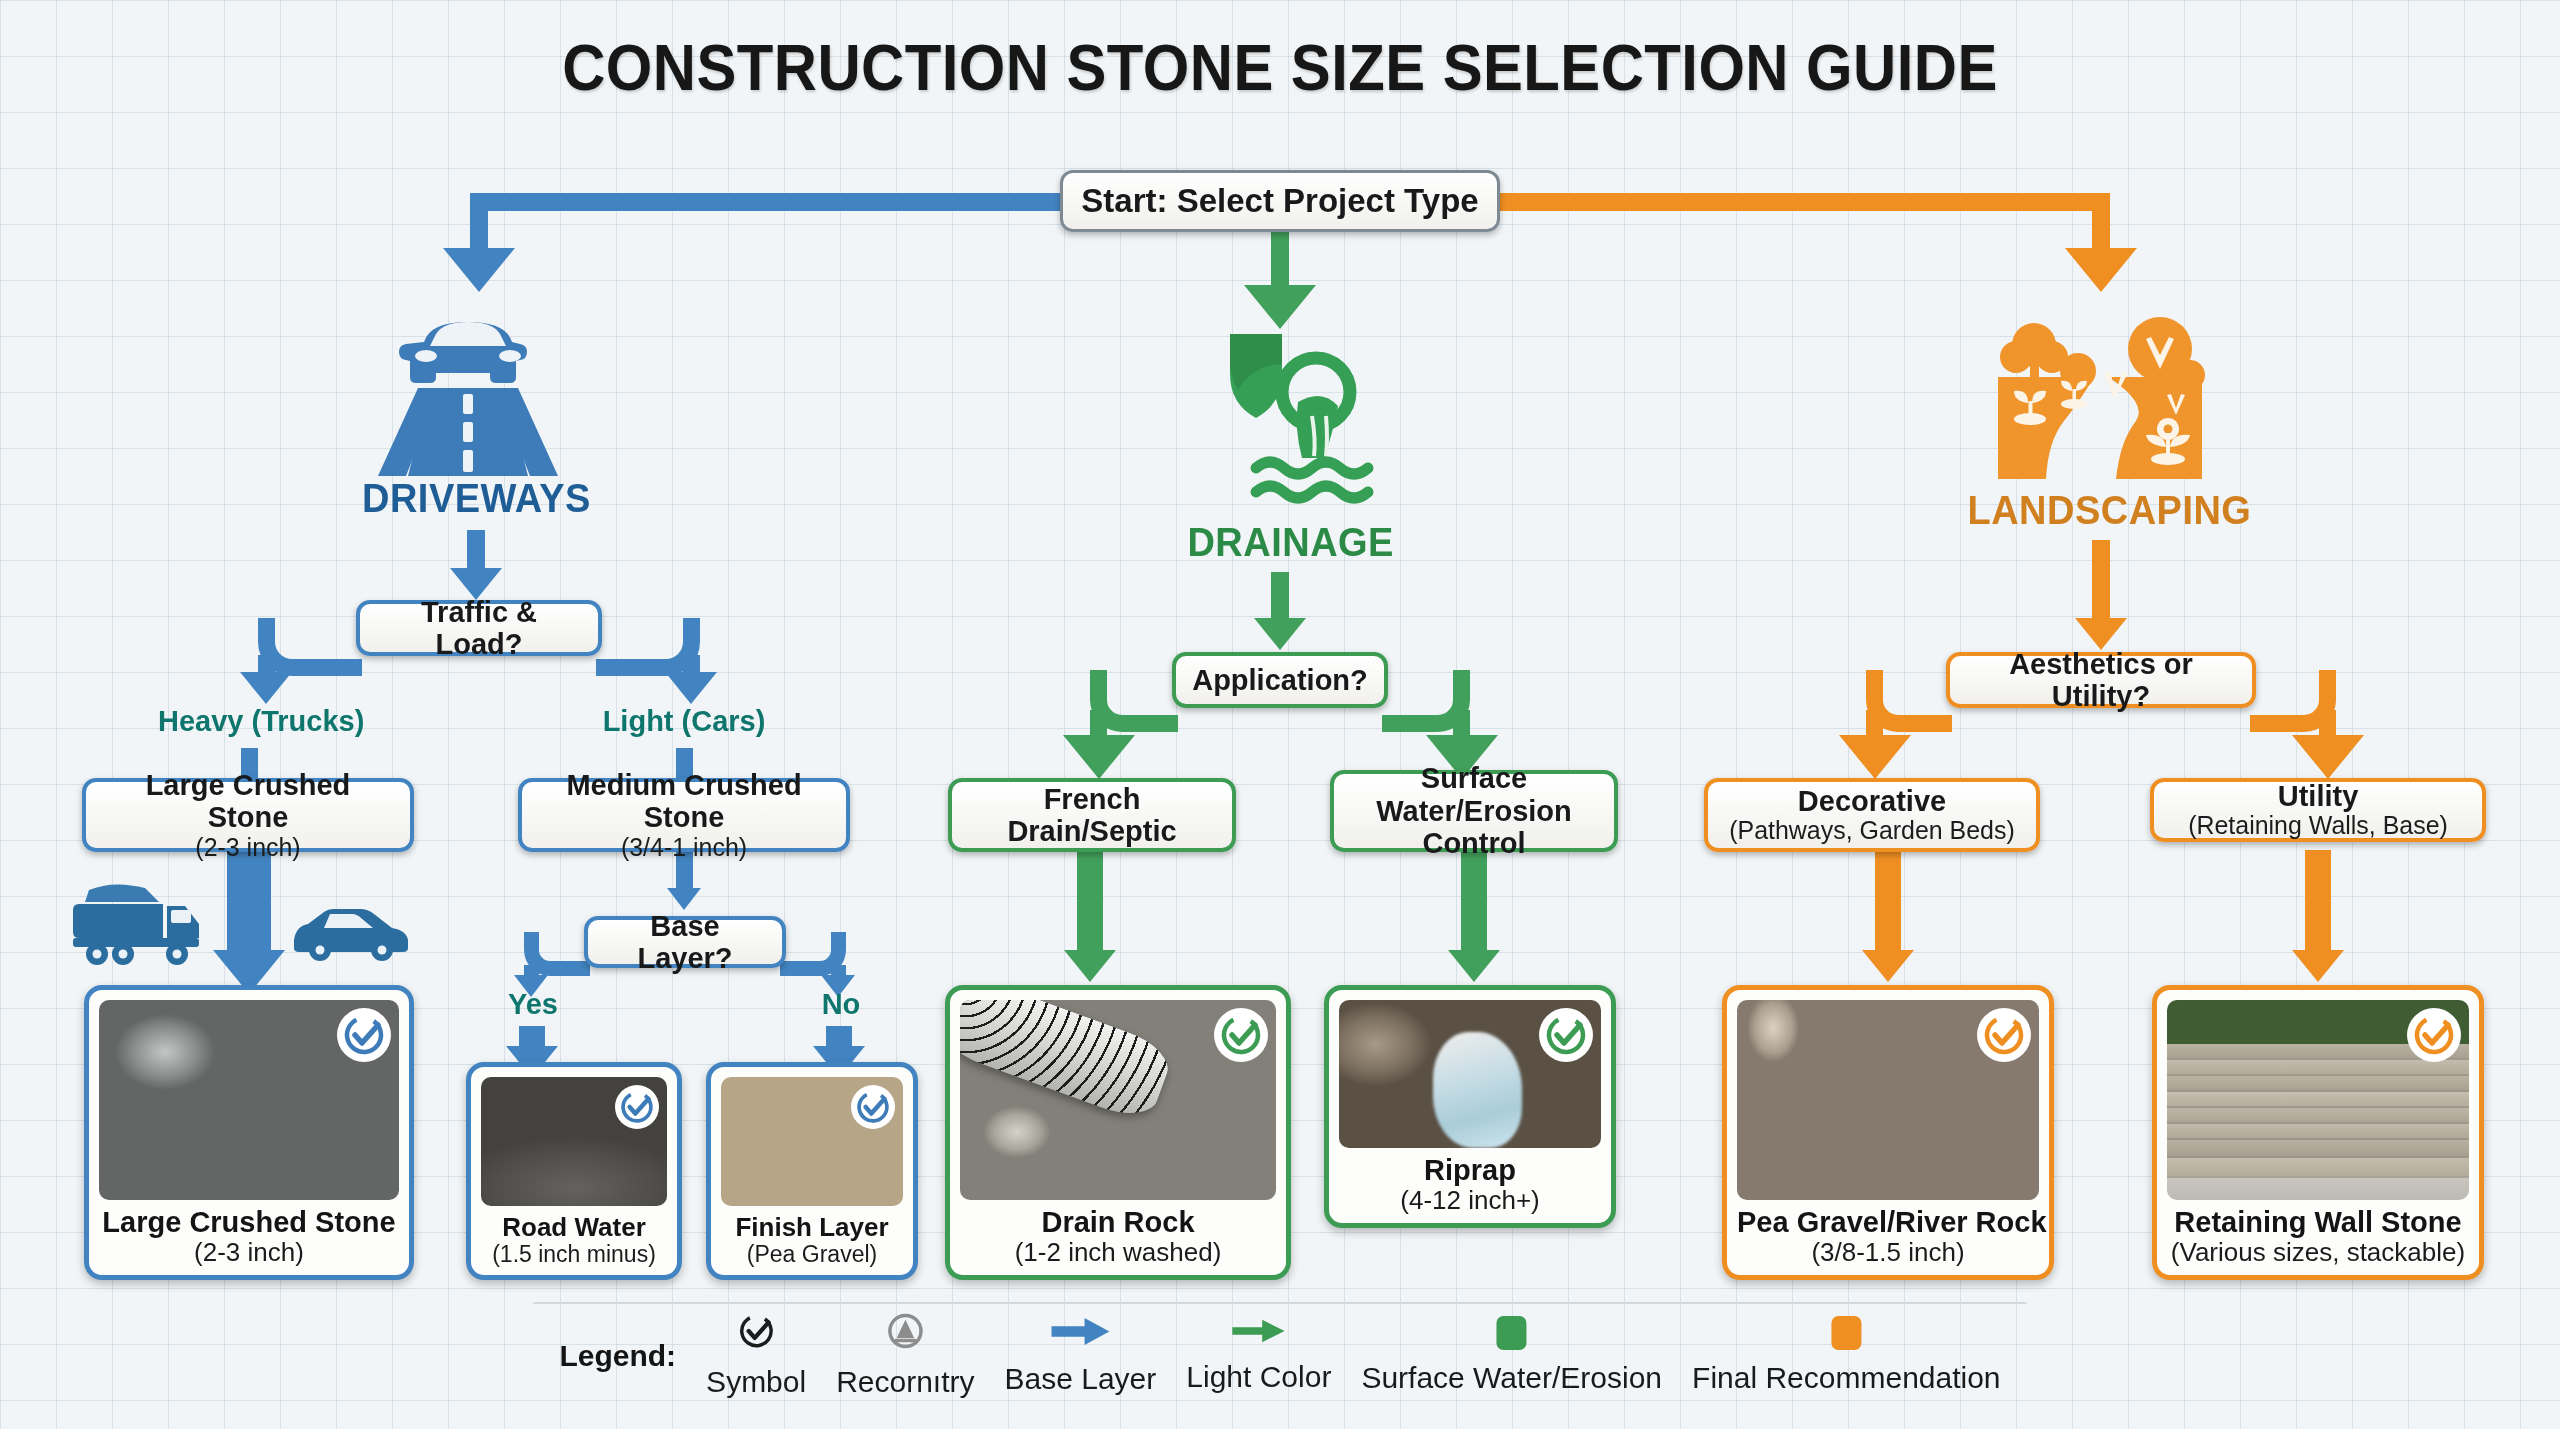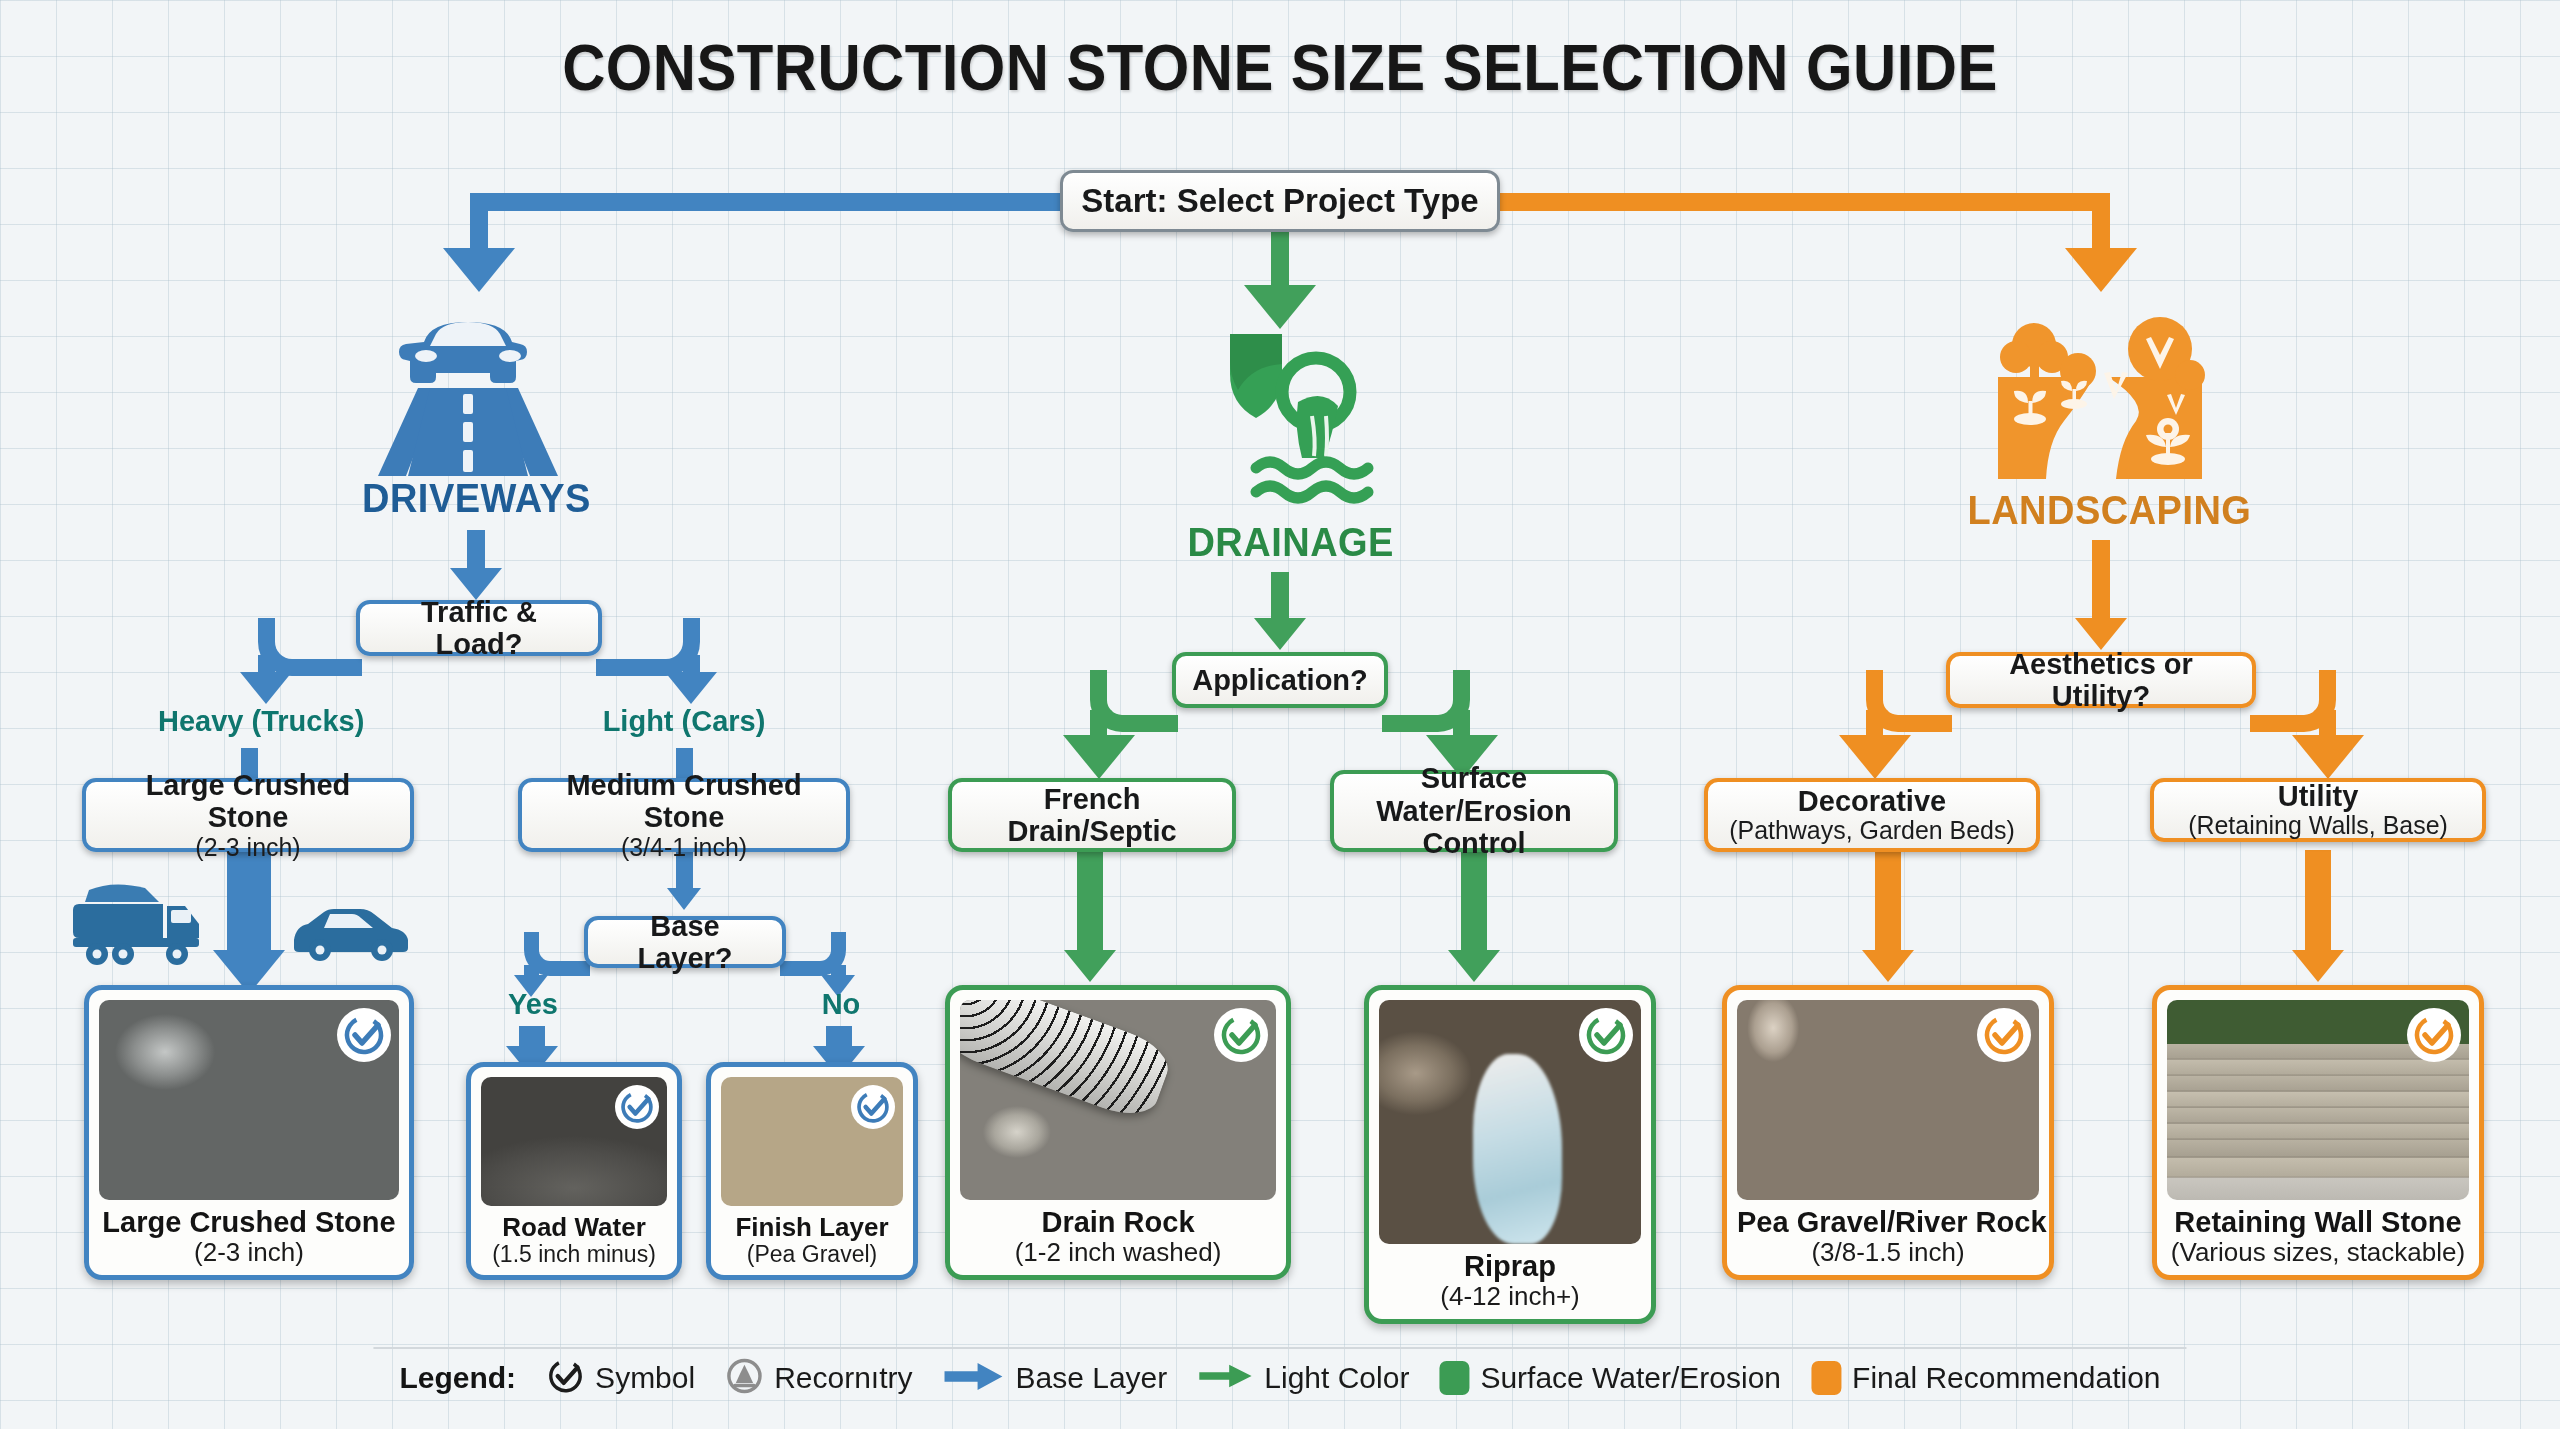--- a/index.html
+++ b/index.html
@@ -319,20 +319,21 @@
     gap: 30px;
     padding: 8px 26px;
     border-top: 2px solid #d3d8dc;
     z-index: 8;
   }
   .legend .lg-item {
     display: flex;
     align-items: center;
     gap: 11px;
     white-space: nowrap;
+    flex-direction: column;
   }
   .legend .lg-title {
     font-weight: bold;
     font-size: 30px;
     color: #141414;
   }
   .legend .lg-text {
     font-size: 30px;
     color: #1a1a1a;
   }
@@ -573,21 +574,21 @@
           <path d="M13 22 l7 8 l16 -18" fill="none" stroke="#3c9c54" stroke-width="5.5" stroke-linecap="round" stroke-linejoin="round"></path>
         </svg>
       </div>
     </div>
     <div class="caption">
       <span class="nm">Drain Rock</span>
       <span class="sz">(1-2 inch washed)</span>
     </div>
   </div>
 
-  <div class="card green" style="left:1364px; top:985px; width:292px; height:339px;">
+  <div class="card green" style="left:1324px; top:985px; width:292px; height:243px;">
     <div class="photo tex-riprap">
       <div class="badge">
         <svg viewBox="0 0 44 44" width="44" height="44" aria-hidden="true">
           <circle cx="22" cy="22" r="17" fill="none" stroke="#3c9c54" stroke-width="4.5" stroke-dasharray="88 20" transform="rotate(-55 22 22)"></circle>
           <path d="M13 22 l7 8 l16 -18" fill="none" stroke="#3c9c54" stroke-width="5.5" stroke-linecap="round" stroke-linejoin="round"></path>
         </svg>
       </div>
     </div>
     <div class="caption">
       <span class="nm">Riprap</span>

